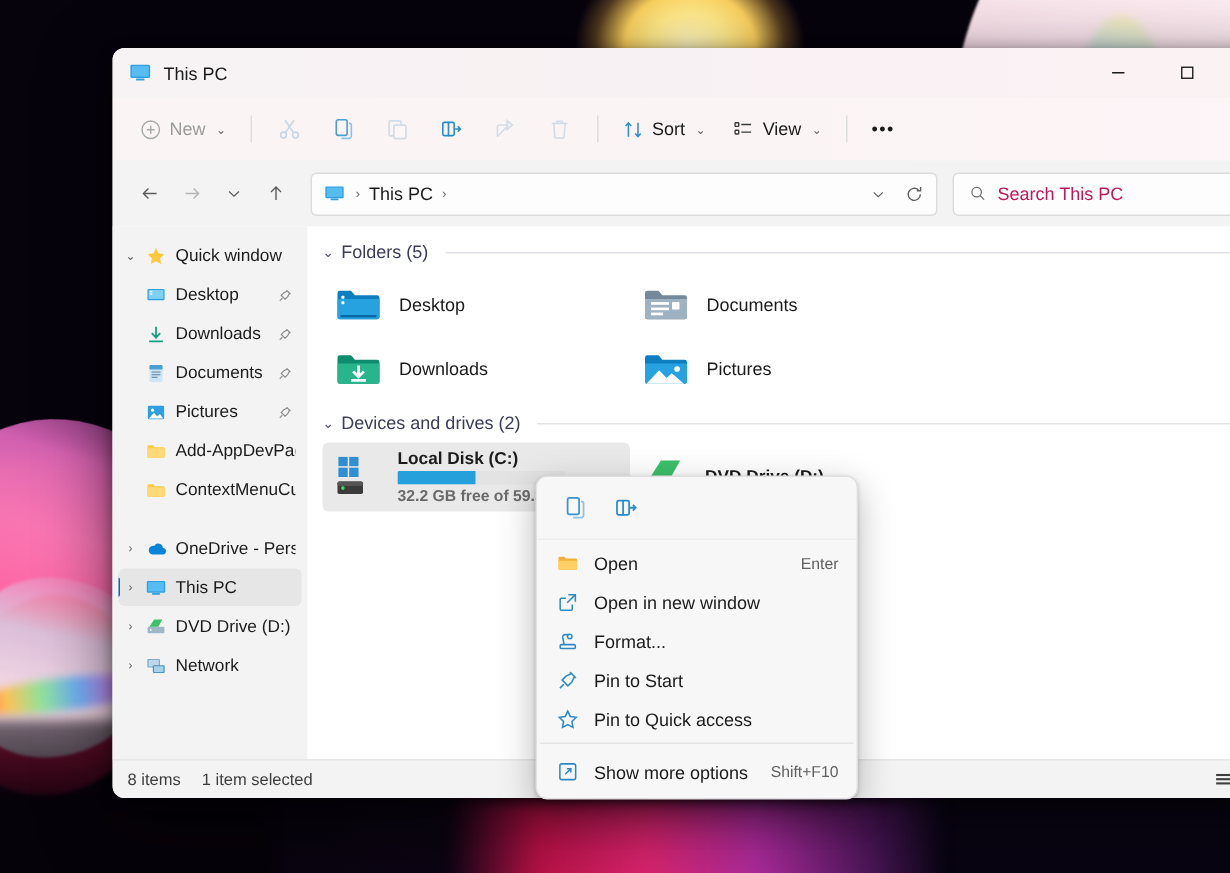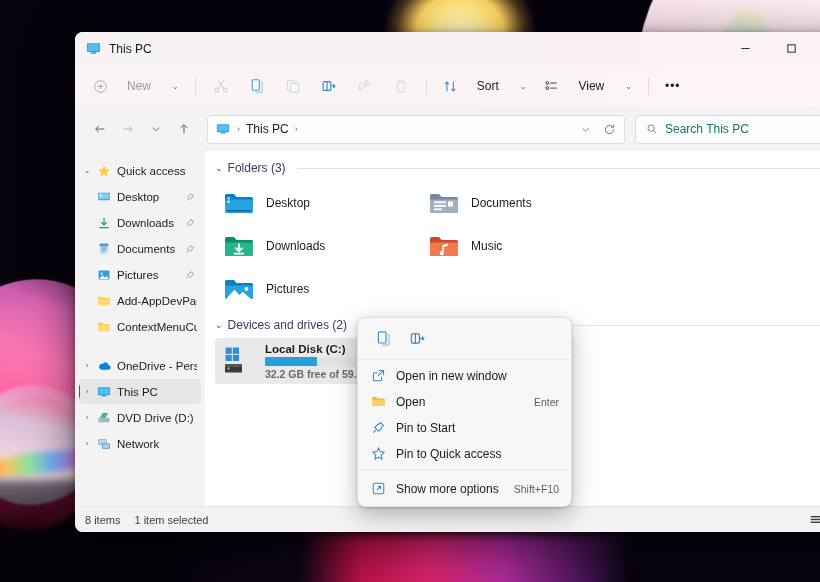--- a/index.html
+++ b/index.html
@@ -130,21 +130,21 @@
     font-size: 11px; color: #1b1b1b;
   }
 
   
   .cmdbar {
     height: 42px; flex: 0 0 42px;
     background: linear-gradient(90deg, #faf4f5 0%, #fbf4f5 50%, #fdf5f7 100%);
     display: flex; align-items: center; padding: 0 10px; gap: 2px;
   }
   .cmd-btn {
-    height: 30px; border-radius: 4px; display: flex; align-items: center; gap: 19px;
+    height: 30px; border-radius: 4px; display: flex; align-items: center; gap: 5px;
     padding: 0 8px; font-size: 12px; color: #9b9b9b; white-space: nowrap;
   }
   .cmd-btn.enabled { color: #1b1b1b; }
   .cmd-icon-btn {
     width: 34px; height: 30px; border-radius: 4px;
     display: flex; align-items: center; justify-content: center;
   }
   .cmd-sep { width: 1px; height: 18px; background: #dedede; margin: 0 6px; }
   .chev { font-size: 8px; color: #676767; margin-left: 2px; }
 
@@ -167,21 +167,21 @@
   .crumb { font-size: 12px; color: #1b1b1b; padding: 0 3px; }
   .crumb-sep { font-size: 9px; color: #6b6b6b; padding: 0 3px; }
   .addr-right { margin-left: auto; display: flex; align-items: center; gap: 2px; }
   .addr-ico { width: 22px; height: 24px; display:flex; align-items:center; justify-content:center;
               color:#5c5c5c; font-size: 11px; border-radius: 3px; }
   .searchbox {
     width: 213px; height: 29px; background: #fdfdfd;
     border: 1px solid #dcdcdc; border-radius: 4px;
     display: flex; align-items: center; gap: 7px; padding: 0 10px;
   }
-  .search-ph { font-size: 12px; color: #0f766e; }
+  .search-ph { font-size: 12px; color: #be185d; }
 
   
   .body-split { flex: 1; display: flex; min-height: 0; background: #fff; }
 
   
   .sidebar {
     width: 130px; flex: 0 0 130px; background: #f3f3f3;
     padding-top: 6px; overflow: hidden; position: relative;
   }
   .nav-item {
@@ -486,21 +486,21 @@
 
     <div class="sidebar">
 
       <div class="nav-item">
         <span class="nav-exp">⌄</span>
         <span class="nav-ico">
           <svg width="14" height="14" viewBox="0 0 16 16">
               <path d="M8 1.6l1.9 4 4.4.6-3.2 3.1.8 4.4L8 11.6 4.1 13.7l.8-4.4L1.7 6.2l4.4-.6z" fill="#ffc83d"></path>
             </svg>
         </span>
-        <span class="nav-label">Quick access</span>
+        <span class="nav-label">Quick window</span>
       </div>
 
       <div class="nav-item nav-indent">
         <span class="nav-ico">
           <svg width="14" height="14" viewBox="0 0 16 16">
             <rect x="1.5" y="3" width="13" height="8.6" rx=".8" fill="#2f9fe0"></rect>
             <rect x="2.4" y="3.8" width="11.2" height="6.8" fill="#7fd0f5"></rect>
             <rect x="3.2" y="4.6" width="2" height="1" fill="#fff"></rect>
             <rect x="3.2" y="6.4" width="2" height="1" fill="#fff"></rect>
           </svg>
@@ -628,21 +628,21 @@
           </svg>
         </span>
         <span class="nav-label">Network</span>
       </div>
     </div>
 
     <div class="content">
 
       <div class="group-head">
         <span class="group-chev">⌄</span>
-        <span class="group-title">Folders (3)</span>
+        <span class="group-title">Folders (5)</span>
         <span class="group-rule"></span>
       </div>
 
       <div class="tile-grid">
         <div class="tile">
           <span>
             <svg width="32" height="32" viewBox="0 0 32 32">
               <path d="M2 8.5a1.6 1.6 0 0 1 1.6-1.6h7.4l2.6 3h14.8A1.6 1.6 0 0 1 30 11.5v12.8a1.6 1.6 0 0 1-1.6 1.6H3.6A1.6 1.6 0 0 1 2 24.3z" fill="#0d7fc0"></path>
               <path d="M2 12.4h28v11.9a1.6 1.6 0 0 1-1.6 1.6H3.6A1.6 1.6 0 0 1 2 24.3z" fill="#27a2e0"></path>
               <rect x="4.6" y="10.2" width="2" height="2" rx=".5" fill="#fff"></rect>
@@ -671,30 +671,20 @@
           <span>
             <svg width="32" height="32" viewBox="0 0 32 32">
               <path d="M2 8.5a1.6 1.6 0 0 1 1.6-1.6h7.4l2.6 3h14.8A1.6 1.6 0 0 1 30 11.5v12.8a1.6 1.6 0 0 1-1.6 1.6H3.6A1.6 1.6 0 0 1 2 24.3z" fill="#0e8d6e"></path>
               <path d="M2 12.4h28v11.9a1.6 1.6 0 0 1-1.6 1.6H3.6A1.6 1.6 0 0 1 2 24.3z" fill="#28b58c"></path>
               <path d="M16 13.6v6.4M12.4 17.6 16 21.2l3.6-3.6M11 23.6h10" stroke="#fff" stroke-width="1.8" fill="none"></path>
             </svg>
           </span>
           <span class="tile-name">Downloads</span>
         </div>
 
-        <div class="tile">
-          <span>
-            <svg width="32" height="32" viewBox="0 0 32 32">
-              <path d="M2 8.5a1.6 1.6 0 0 1 1.6-1.6h7.4l2.6 3h14.8A1.6 1.6 0 0 1 30 11.5v12.8a1.6 1.6 0 0 1-1.6 1.6H3.6A1.6 1.6 0 0 1 2 24.3z" fill="#d2452f"></path>
-              <path d="M2 12.4h28v11.9a1.6 1.6 0 0 1-1.6 1.6H3.6A1.6 1.6 0 0 1 2 24.3z" fill="#ef7a4e"></path>
-              <path d="M20 13.4 14.4 15v6.2a2.1 2.1 0 1 0 1.5 2V17l4.1-1.2z" fill="#fff"></path>
-            </svg>
-          </span>
-          <span class="tile-name">Music</span>
-        </div>
 
         <div class="tile">
           <span>
             <svg width="32" height="32" viewBox="0 0 32 32">
               <path d="M2 8.5a1.6 1.6 0 0 1 1.6-1.6h7.4l2.6 3h14.8A1.6 1.6 0 0 1 30 11.5v12.8a1.6 1.6 0 0 1-1.6 1.6H3.6A1.6 1.6 0 0 1 2 24.3z" fill="#0d7fc0"></path>
               <path d="M2 12.4h28v11.9a1.6 1.6 0 0 1-1.6 1.6H3.6A1.6 1.6 0 0 1 2 24.3z" fill="#27a2e0"></path>
               <circle cx="23.4" cy="16" r="1.9" fill="#fff"></circle>
               <path d="M3 25.9l8.4-9.1 5 5.2 3.4-3.2 8.2 7.1z" fill="#fff"></path>
             </svg>
           </span>
@@ -787,42 +777,53 @@
           <path d="M6 3.2v9.6"></path>
         </svg>
       </span>
     </div>
   </div>
 
   <div class="ctx-list">
 
     <div class="ctx-item">
       <span class="ctx-ico">
+        <svg width="15" height="15" viewBox="0 0 16 16">
+          <path d="M1.4 4.2a.9.9 0 0 1 .9-.9h3.2l1.3 1.4h6.9a.9.9 0 0 1 .9.9v6.2a.9.9 0 0 1-.9.9H2.3a.9.9 0 0 1-.9-.9z" fill="#f2b138"></path>
+          <path d="M1.4 6.2h13.2v5.6a.9.9 0 0 1-.9.9H2.3a.9.9 0 0 1-.9-.9z" fill="#ffcf63"></path>
+        </svg>
+      </span>
+      <span class="ctx-label">Open</span>
+      <span class="ctx-accel">Enter</span>
+    </div>
+
+    <div class="ctx-item">
+      <span class="ctx-ico">
         <svg width="15" height="15" viewBox="0 0 16 16" fill="none" stroke="#2b8bc8" stroke-width="1.1">
           <path d="M8.4 2.6h5v5"></path>
             <path d="M13.4 2.6 7.6 8.4"></path>
           <path d="M11.2 9.6v3.2a.9.9 0 0 1-.9.9H3.5a.9.9 0 0 1-.9-.9V6a.9.9 0 0 1 .9-.9h3.2"></path>
         </svg>
       </span>
       <span class="ctx-label">Open in new window</span>
       <span class="ctx-accel"></span>
     </div>
 
+
     <div class="ctx-item">
       <span class="ctx-ico">
-        <svg width="15" height="15" viewBox="0 0 16 16">
-          <path d="M1.4 4.2a.9.9 0 0 1 .9-.9h3.2l1.3 1.4h6.9a.9.9 0 0 1 .9.9v6.2a.9.9 0 0 1-.9.9H2.3a.9.9 0 0 1-.9-.9z" fill="#f2b138"></path>
-          <path d="M1.4 6.2h13.2v5.6a.9.9 0 0 1-.9.9H2.3a.9.9 0 0 1-.9-.9z" fill="#ffcf63"></path>
-        </svg>
-      </span>
-      <span class="ctx-label">Open</span>
-      <span class="ctx-accel">Enter</span>
-    </div>
-
-
+        <svg width="15" height="15" viewBox="0 0 16 16" fill="none" stroke="#2b8bc8" stroke-width="1.1">
+          <rect x="2.6" y="10.4" width="10.8" height="2.8" rx="1"></rect>
+          <path d="M5.4 10.4 4.4 5.2a1.6 1.6 0 0 1 1.6-1.9h2.6"></path>
+          <circle cx="9.4" cy="4.6" r="1.6"></circle>
+        </svg>
+      </span>
+      <span class="ctx-label">Format...</span>
+      <span class="ctx-accel"></span>
+    </div>
 
     <div class="ctx-item">
       <span class="ctx-ico">
         <svg width="15" height="15" viewBox="0 0 16 16" fill="none" stroke="#2b8bc8" stroke-width="1.1">
           <path d="M9.6 2.2 13.8 6.4M10.6 3.2 6.8 5.1 4 7.9l4.1 4.1 2.8-2.8 1.9-3.8M5.2 10.8 2.4 13.6"></path>
         </svg>
       </span>
       <span class="ctx-label">Pin to Start</span>
       <span class="ctx-accel"></span>
     </div>

